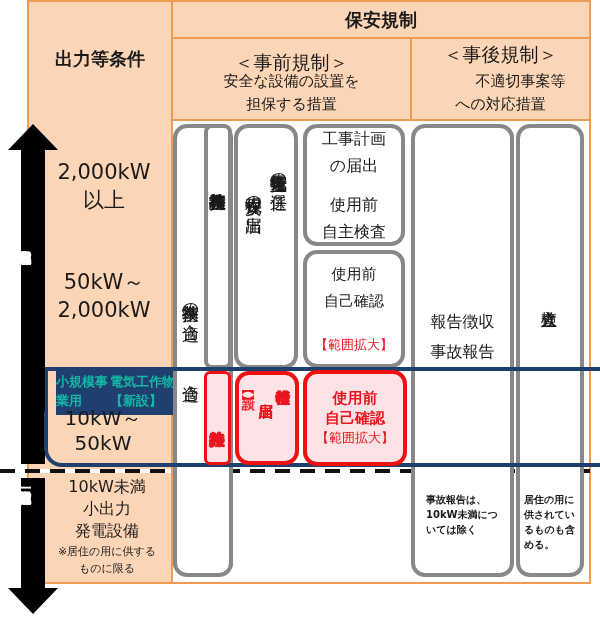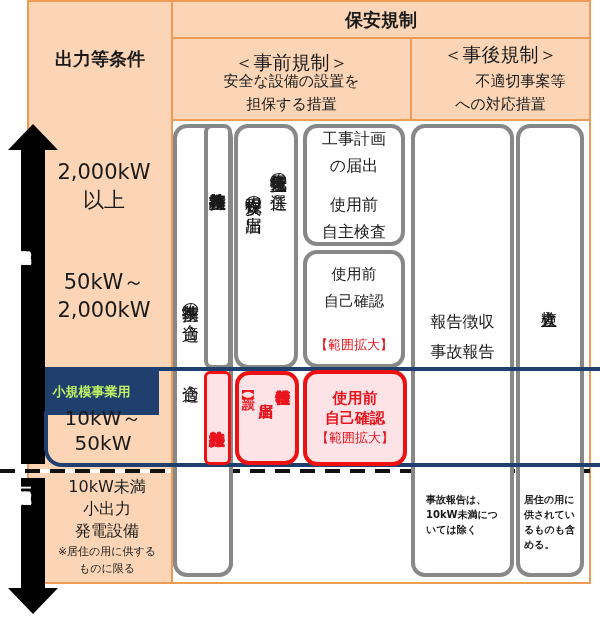--- a/index.html
+++ b/index.html
@@ -37,22 +37,23 @@
 <div class="abs peach ob" style="left:27px;top:119px;width:146px;height:130px;border-width:0 2px 2px 2px;"></div>
 <div class="abs center" style="left:40px;top:158px;width:128px;height:28px;font-size:21px;">2,000kW</div>
 <div class="abs center" style="left:40px;top:186px;width:128px;height:28px;font-size:21px;">以上</div>
 
 <div class="abs peach ob" style="left:27px;top:247px;width:146px;height:222px;border-width:0 2px 0 2px;"></div>
 <div class="abs center" style="left:40px;top:268px;width:128px;height:28px;font-size:21px;">50kW～</div>
 <div class="abs center" style="left:40px;top:296px;width:128px;height:28px;font-size:21px;">2,000kW</div>
 
 <div class="abs" style="left:173px;top:367px;width:427px;height:4px;background:#1F3F6E;"></div>
 <div class="abs" style="left:44px;top:367px;width:600px;height:100px;border:4px solid #1F3F6E;border-right:none;border-radius:0 0 0 18px;"></div>
-<div class="abs center bold" style="left:24px;top:367px;width:135px;height:48px;background:#1F3F6E;color:#bef264;flex-direction:row;font-size:13px;line-height:19px;">
+<div class="abs center bold" style="left:56px;top:367px;width:135px;height:48px;background:#1F3F6E;color:#14b8a6;flex-direction:row;font-size:13px;line-height:19px;">
   <span>小規模事業用</span>
+  <span>電気工作物【新設】</span>
 </div>
 <div class="abs center" style="left:48px;top:405px;width:110px;height:26px;font-size:20px;">10kW～</div>
 <div class="abs center" style="left:48px;top:430px;width:110px;height:26px;font-size:20px;">50kW</div>
 
 <div class="abs" style="left:0;top:469px;width:600px;height:4px;background:repeating-linear-gradient(90deg,#111 0 15px,transparent 15px 25px);"></div>
 
 <div class="abs peach ob" style="left:27px;top:473px;width:146px;height:111px;border-width:0 2px 2px 2px;"></div>
 <div class="abs center" style="left:44px;top:476px;width:126px;height:22px;font-size:16px;">10kW未満</div>
 <div class="abs center" style="left:44px;top:498px;width:126px;height:22px;font-size:16px;">小出力</div>
 <div class="abs center" style="left:44px;top:520px;width:126px;height:22px;font-size:16px;">発電設備</div>

